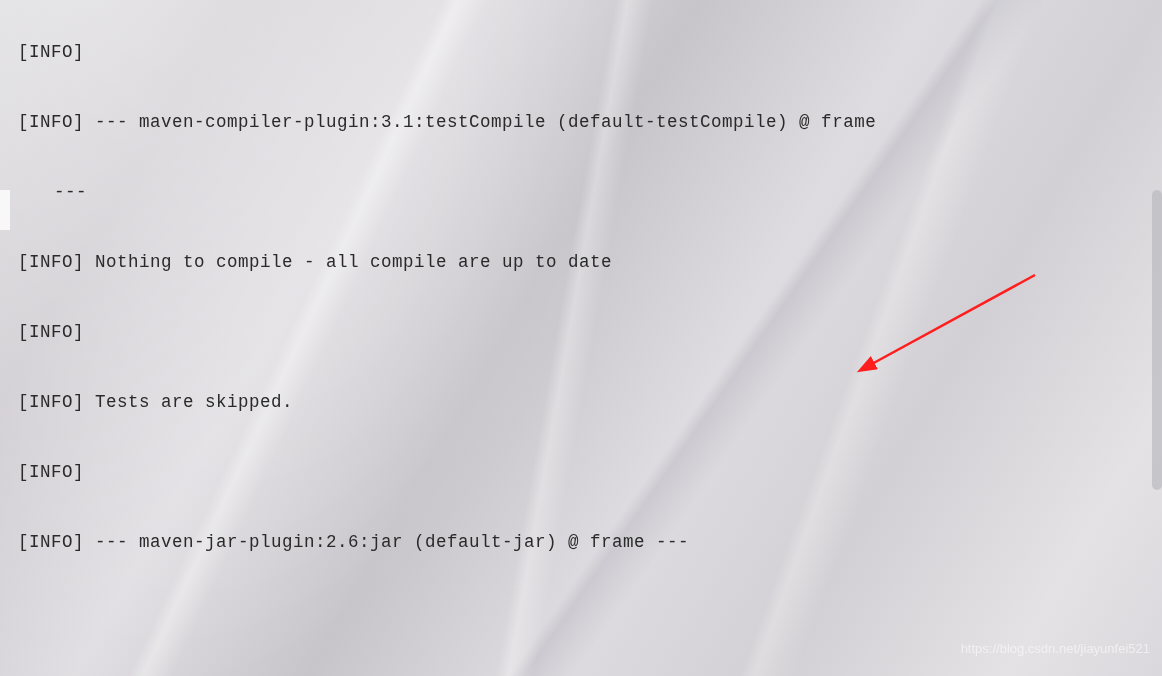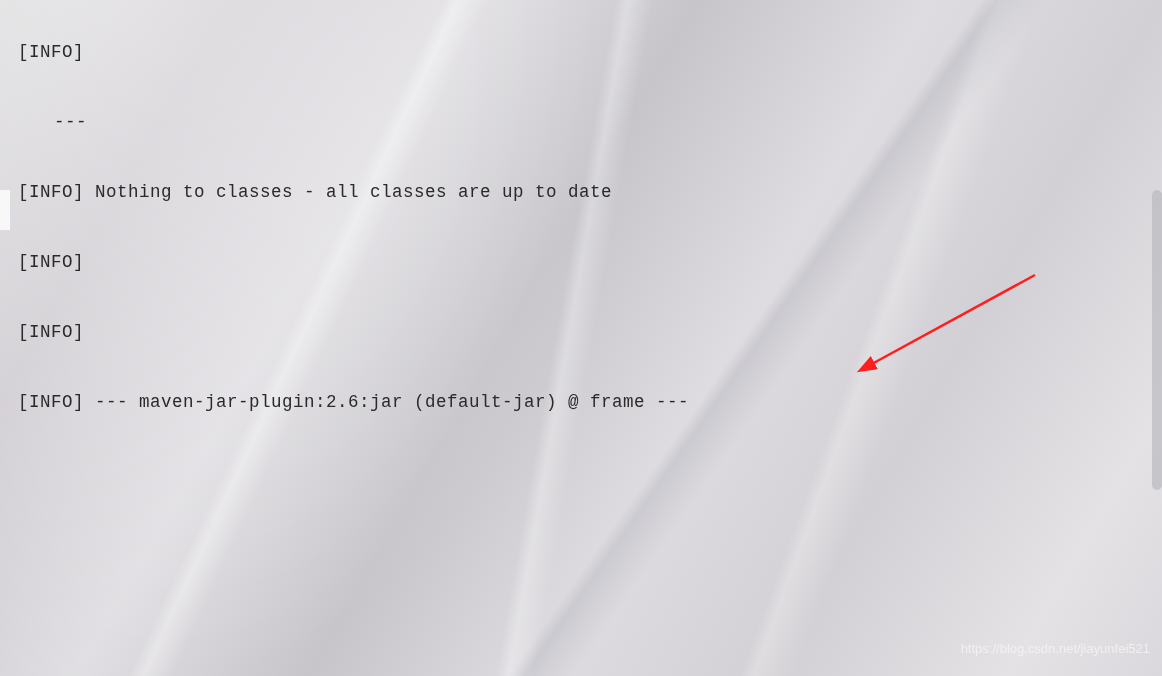--- a/index.html
+++ b/index.html
@@ -74,23 +74,25 @@
     height: 40px;
     background: rgba(255,255,255,0.8);
     z-index: 2;
   }
 </style>
 </head>
 <body>
 
 <div class="terminal">
 <span class="line">[INFO]</span>
+<span class="line">[INFO] --- maven-compiler-plugin:3.1:testCompile (default-testCompile) @ frame</span>
 <span class="line indent">---</span>
-<span class="line">[INFO] Nothing to classes - all classes are up to date</span>
+<span class="line">[INFO] Nothing to compile - all compile are up to date</span>
 <span class="line">[INFO]</span>
+<span class="line">[INFO] Tests are skipped.</span>
 <span class="line">[INFO]</span>
 <span class="line">[INFO] --- maven-jar-plugin:2.6:jar (default-jar) @ frame ---</span>
 
 
 
 
 
 
 
 

